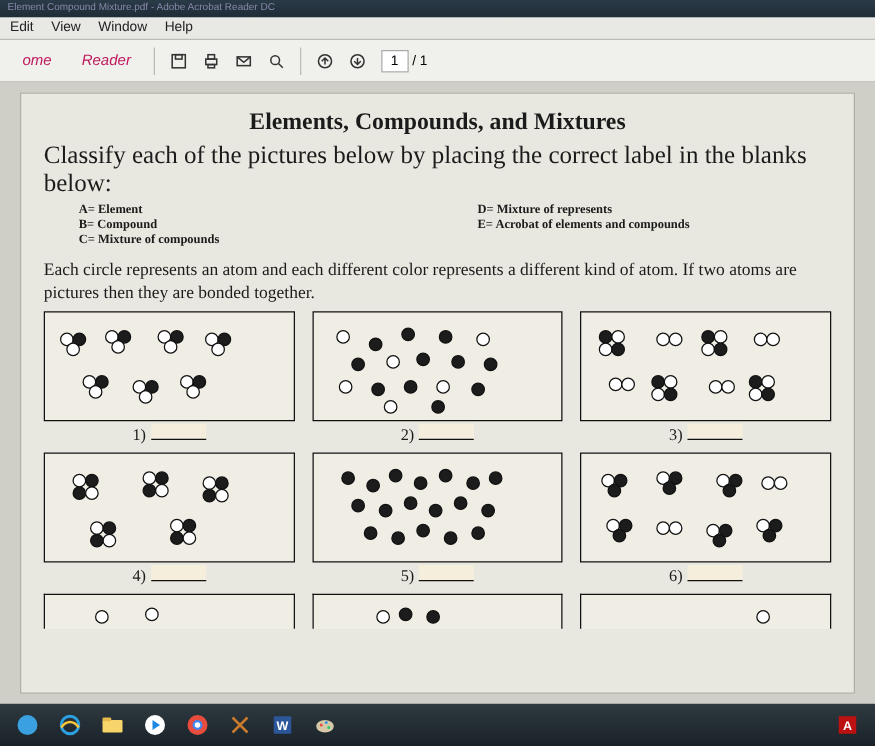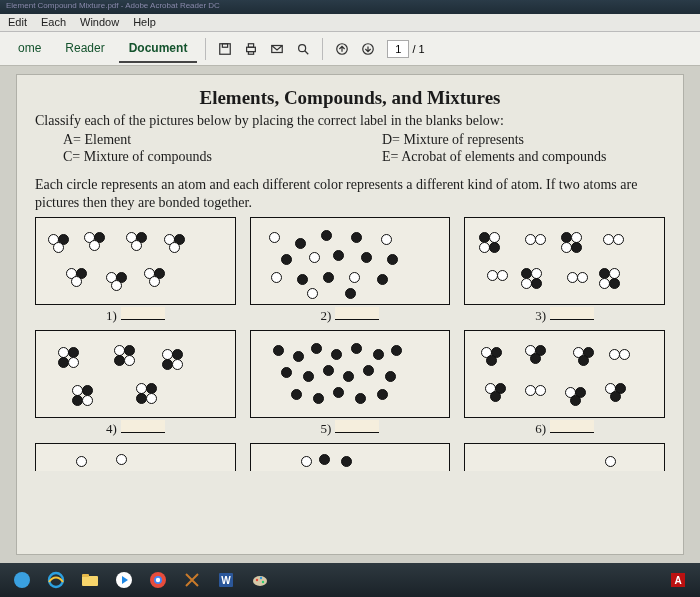--- a/index.html
+++ b/index.html
@@ -7,34 +7,34 @@
     
     
     .titlebar { height: 14px; background: linear-gradient(#2a3b48,#1e2c36); font-size: 8px; color: #88a; padding: 1px 6px; }
     
     
     .menubar { height: 18px; background: #e8e8e4; border-bottom: 1px solid #bbb; display: flex; gap: 14px; padding: 2px 8px; font-size: 11px; color: #222; }
     .menubar span { cursor: default; }
     
     
     .toolbar { height: 34px; background: #f0f0ec; border-bottom: 1px solid #b8b8b0; display: flex; align-items: center; gap: 4px; padding: 0 8px; font-size: 12px; }
-    .toolbar .tab { padding: 6px 10px; color: #14532d; border-bottom: 2px solid transparent; }
+    .toolbar .tab { padding: 6px 10px; color: #be185d; border-bottom: 2px solid transparent; font-style: italic; }
     .toolbar .tab.active { border-bottom-color: #444; font-weight: 600; }
     .toolbar .sep { width: 1px; height: 22px; background: #bbb; margin: 0 4px; }
     .ticon { width: 22px; height: 22px; display: flex; align-items: center; justify-content: center; border-radius: 2px; color: #333; }
     .ticon svg { width: 14px; height: 14px; stroke: #333; stroke-width: 1.4; fill: none; }
     .pagebox { display: flex; align-items: center; gap: 3px; font-size: 11px; margin-left: 4px; }
     .pagebox input { width: 22px; height: 18px; font-size: 11px; text-align: center; border: 1px solid #aaa; background: #fff; }
     
     
     .docwrap { position: relative; height: calc(100% - 14px - 18px - 34px - 34px); background: #cfcfc7; padding: 8px 16px; overflow: hidden; }
     .page { background: #e9e8e0; border: 1px solid #b0b0a8; padding: 12px 18px; font-family: "Times New Roman", serif; color: #1b1b1b; height: 100%; }
     .page h2 { text-align: center; font-size: 19px; font-weight: 600; margin-bottom: 4px; }
-    .instr1 { font-size: 14px; margin-bottom: 2px; }
-    .legendrow { display: flex; gap: 8px; font-size: 14px; }
+    .instr1 { font-size: 20px; margin-bottom: 2px; }
+    .legendrow { display: flex; gap: 8px; font-size: 10px; font-weight: bold; }
     .legendcol { flex: 1; }
     .legendcol div { margin: 1px 0; padding-left: 28px; }
     .instr2 { font-size: 14px; margin: 10px 0 6px; line-height: 1.25; }
     
     .grid { display: grid; grid-template-columns: repeat(3, 1fr); gap: 6px 14px; }
     .cell { display: flex; flex-direction: column; align-items: center; }
     .diagram { width: 100%; height: 88px; border: 1.4px solid #111; background: #efede4; position: relative; }
     .answer { display: flex; align-items: baseline; gap: 4px; font-size: 13px; margin-top: 2px; }
     .answer .blank { width: 44px; height: 13px; border-bottom: 1.2px solid #111; background: #f5eedd; }
     .row3 .diagram { height: 28px; border-bottom: none; } 
@@ -50,29 +50,28 @@
   </style>
 </head>
 <body>
 
 <div class="titlebar">
   <span>Element Compound Mixture.pdf - Adobe Acrobat Reader DC</span>
 </div>
 
 <div class="menubar">
   <span>Edit</span>
-  <span>Each</span>
+  <span>View</span>
   <span>Window</span>
   <span>Help</span>
 </div>
 
 <div class="toolbar">
   <span class="tab">ome</span>
   <span class="tab">Reader</span>
-  <span class="tab active">Document</span>
   <div class="sep"></div>
   <div class="ticon">
       <svg viewBox="0 0 16 16">
         <rect x="2" y="2" width="12" height="12"></rect>
         <rect x="5" y="2" width="6" height="4"></rect>
       </svg>
     </div>
   <div class="ticon">
       <svg viewBox="0 0 16 16">
         <rect x="3" y="6" width="10" height="5"></rect>
@@ -111,20 +110,21 @@
   </div>
 </div>
 
 <div class="docwrap">
   <div class="page">
     <h2>Elements, Compounds, and Mixtures</h2>
     <div class="instr1">Classify each of the pictures below by placing the correct label in the blanks below:</div>
     <div class="legendrow">
       <div class="legendcol">
         <div>A= Element</div>
+        <div>B= Compound</div>
         <div>C= Mixture of compounds</div>
       </div>
       <div class="legendcol">
         <div>D= Mixture of represents</div>
         <div>E= Acrobat of elements and compounds</div>
       </div>
     </div>
     <div class="instr2">Each circle represents an atom and each different color represents a different kind of atom.  If two atoms are pictures then they are bonded together.</div>
 
     <div class="grid">

